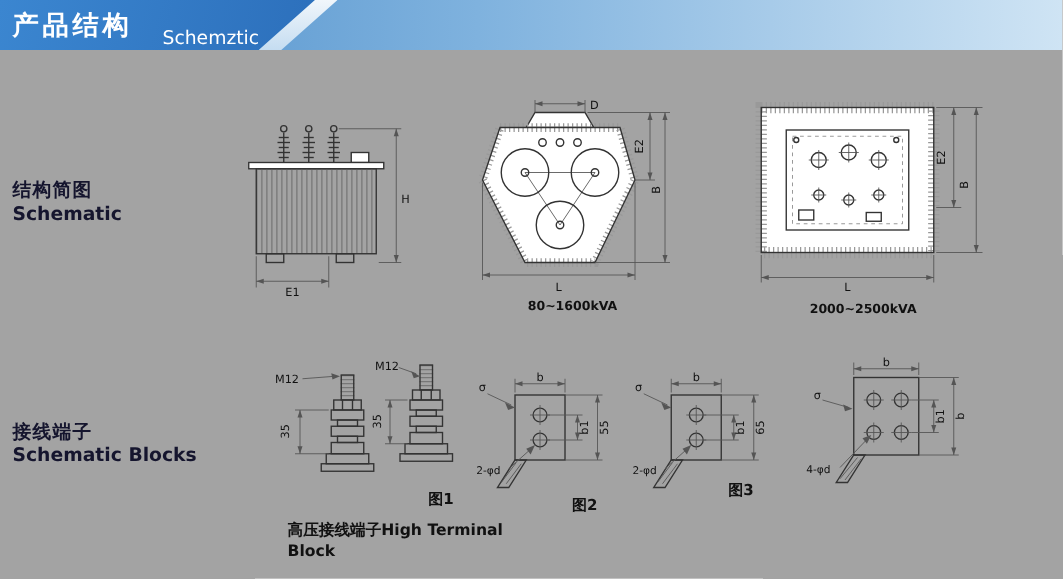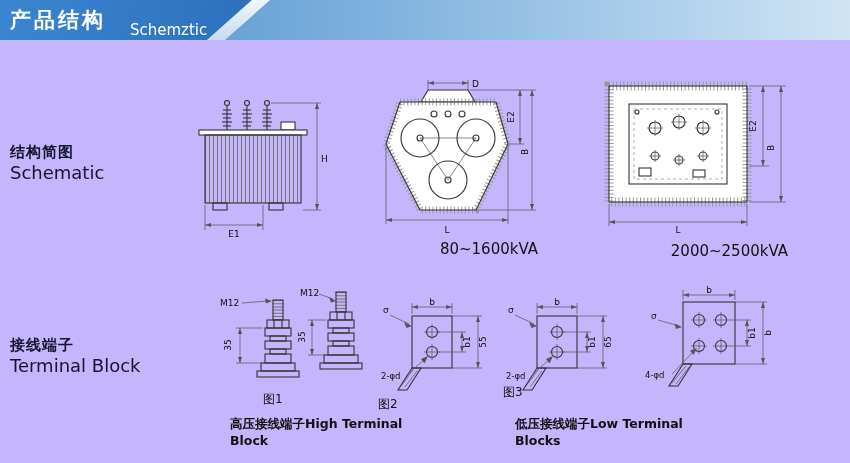--- a/index.html
+++ b/index.html
@@ -1,36 +1,36 @@
 <!DOCTYPE html>
 <html><head>
 <meta charset="utf-8">
 <style>
   *{margin:0;padding:0;box-sizing:border-box}
   body{background:#fff;font-family:"DejaVu Sans","Liberation Sans",sans-serif}
-  .page{position:relative;width:850px;height:463px;background:#c4b5fd;overflow:hidden}
+  .page{position:relative;width:850px;height:463px;background:#a3a3a3;overflow:hidden}
   .abs{position:absolute}
   
   .hdr{position:absolute;left:0;top:0;width:850px;height:40px;
        background:linear-gradient(90deg,#4a8cc9 0%,#7fb2de 45%,#cfe4f4 100%)}
   .hdr-dark{position:absolute;left:0;top:0;width:100%;height:100%;
        background:linear-gradient(105deg,#3b86d0 0%,#174f9e 75%);
        clip-path:polygon(0 0,252px 0,207px 100%,0 100%)}
   .hdr-stripe{position:absolute;left:0;top:0;width:100%;height:100%;
        background:linear-gradient(180deg,#ffffff,#cfe3f4);opacity:.9;
        clip-path:polygon(252px 0,270px 0,225px 100%,207px 100%)}
   .hdr-title{position:absolute;left:10px;top:6px;color:#fff;font-size:21px;font-weight:bold;letter-spacing:3px}
   .hdr-sub{position:absolute;left:130px;top:21px;color:#fff;font-size:15px}
   
   .side{position:absolute;color:#15152e}
   .side-cn{font-size:15px;font-weight:bold;letter-spacing:1px}
-  .side-en{font-size:18px;font-weight:normal}
+  .side-en{font-size:15px;font-weight:bold}
   
-  .rating{position:absolute;font-size:15px;font-weight:normal;color:#111;text-align:right}
-  .figcap{position:absolute;font-size:12px;font-weight:normal;color:#111;text-align:left}
+  .rating{position:absolute;font-size:10px;font-weight:bold;color:#111;text-align:center}
+  .figcap{position:absolute;font-size:12px;font-weight:bold;color:#111;text-align:right}
   .footcap{position:absolute;font-size:12.5px;font-weight:bold;color:#111;text-align:left}
   
   svg{overflow:visible}
   svg text{font-family:"DejaVu Sans","Liberation Sans",sans-serif;font-size:9px;fill:#111}
   .sm{font-size:8.5px}
   .ln{stroke:#333;stroke-width:1.1;fill:none}
   .lw{stroke:#333;stroke-width:1.1;fill:#fff}
   .dm{stroke:#555;stroke-width:0.7;fill:none}
   .ar{fill:#555;stroke:none}
   .mid{text-anchor:middle}
@@ -46,21 +46,21 @@
     <div class="hdr-title">产品结构</div>
     <div class="hdr-sub">Schemztic</div>
   </div>
 
   <div class="side" style="left:10px;top:143px">
     <div class="side-cn">结构简图</div>
     <div class="side-en">Schematic</div>
   </div>
   <div class="side" style="left:10px;top:336px">
     <div class="side-cn">接线端子</div>
-    <div class="side-en">Terminal Block</div>
+    <div class="side-en">Schematic Blocks</div>
   </div>
 
   <svg class="abs" style="left:185px;top:90px" width="150" height="150" viewBox="0 0 150 150">
     <defs>
       <g id="bshA">
         <line x1="0" y1="40" x2="0" y2="16" class="ln"></line>
         <line x1="-4" y1="36" x2="4" y2="36" class="ln"></line>
         <line x1="-5" y1="32" x2="5" y2="32" class="ln"></line>
         <line x1="-4" y1="28" x2="4" y2="28" class="ln"></line>
         <line x1="-5" y1="24" x2="5" y2="24" class="ln"></line>
@@ -429,15 +429,14 @@
       <line x1="27" y1="88" x2="50" y2="64" class="dm"></line>
       <polygon class="ar" points="52,62 45,64.5 48.5,69"></polygon>
     </g>
   </svg>
 
   <div class="figcap" style="left:263px;top:391px;width:100px">图1</div>
   <div class="figcap" style="left:378px;top:396px;width:100px">图2</div>
   <div class="figcap" style="left:503px;top:384px;width:100px">图3</div>
 
   <div class="footcap" style="left:230px;top:416px;width:200px">高压接线端子High Terminal Block</div>
-  <div class="footcap" style="left:515px;top:416px;width:200px">低压接线端子Low Terminal Blocks</div>
 
 </div>
 
 </body></html>

